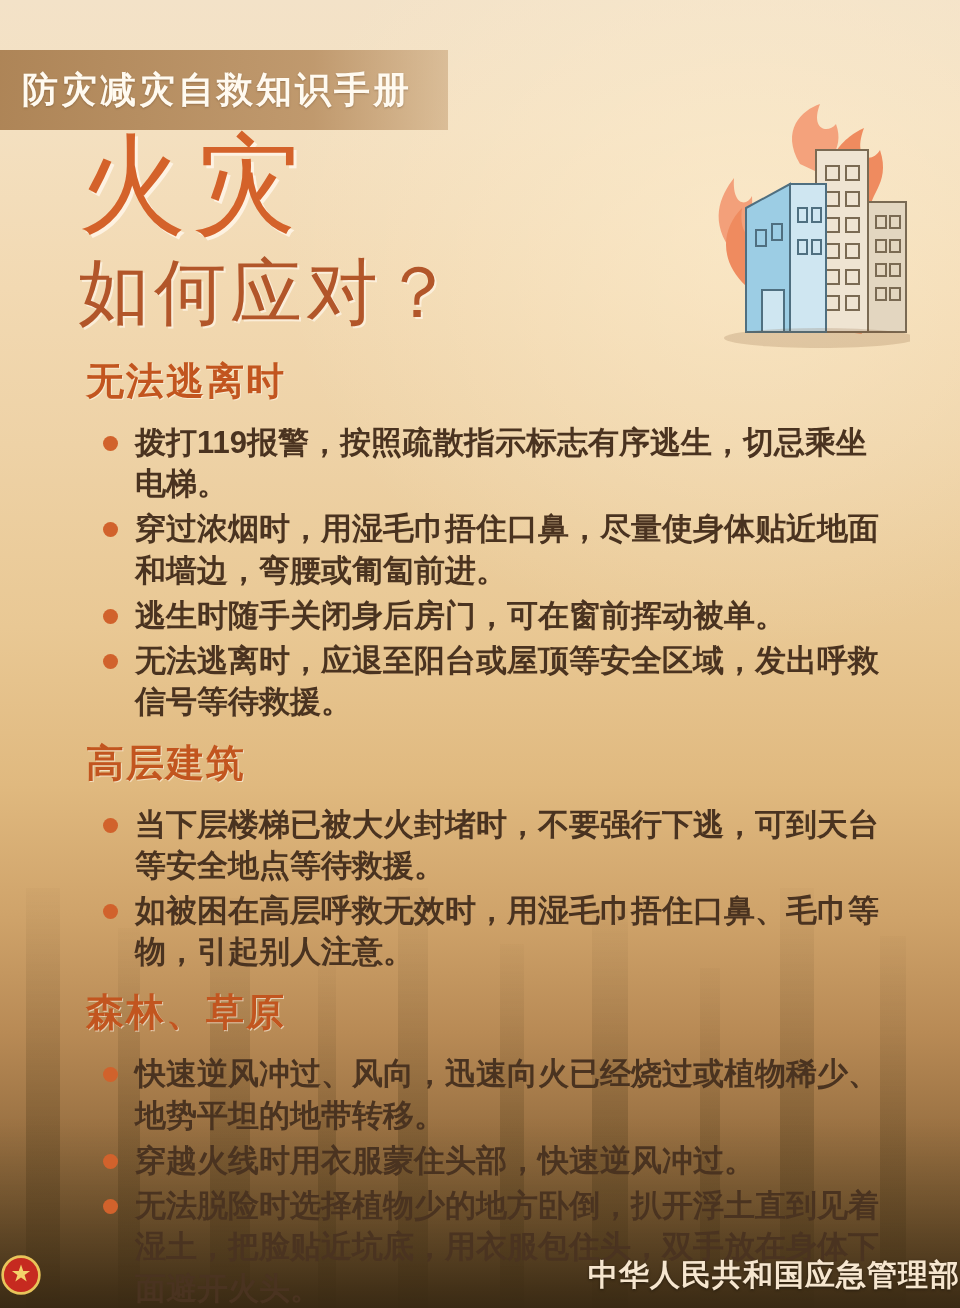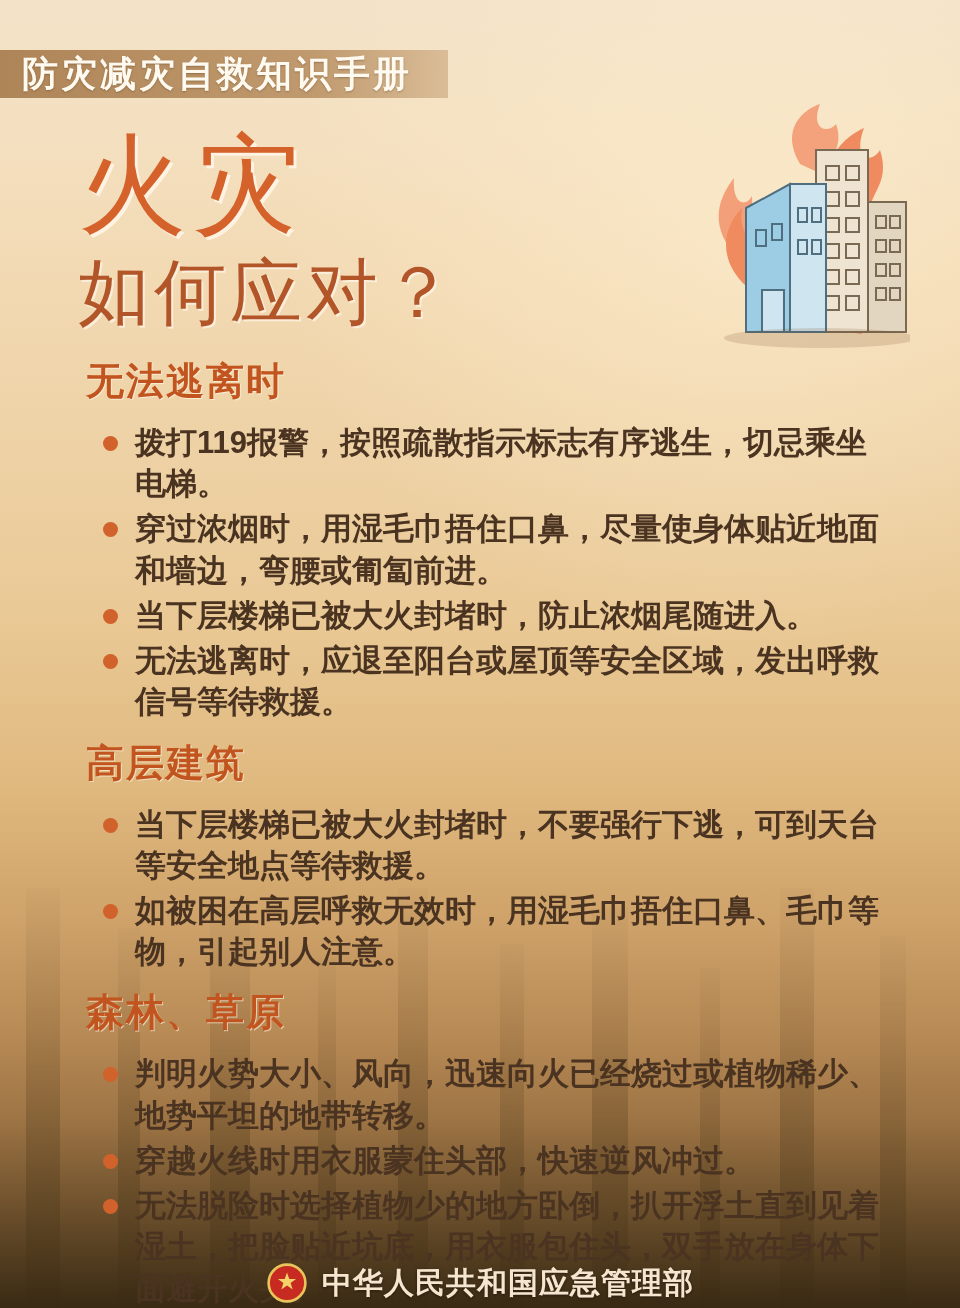--- a/index.html
+++ b/index.html
@@ -49,21 +49,21 @@
     left: 0; top: 0; right: 0; bottom: 0;
     background: radial-gradient(ellipse 70% 45% at 78% 18%, rgba(255,240,210,.55), rgba(255,240,210,0) 70%);
     pointer-events: none;
   }
 
   
   .ribbon {
     position: absolute;
     left: 0;
     top: 50px;
-    height: 48px;
+    height: 80px;
     padding: 0 36px 0 22px;
     display: flex;
     align-items: center;
     background: linear-gradient(90deg, rgba(168,125,78,.92) 0%, rgba(183,141,95,.85) 70%, rgba(196,158,114,.55) 100%);
   }
   .ribbon-text {
     font-size: 36px;
     font-weight: bold;
     letter-spacing: 3px;
     color: #fffaf0;
@@ -142,24 +142,24 @@
     height: 15px;
     border-radius: 50%;
     background: #d1622c;
   }
 
   
   .footer {
     position: absolute;
     left: 0;
     right: 0;
-    bottom: 4px;
+    bottom: 12px;
     display: flex;
     align-items: center;
-    justify-content: center;
+    justify-content: space-between;
     gap: 14px;
   }
   .footer-text {
     font-size: 30px;
     font-weight: bold;
     letter-spacing: 1px;
     color: #f6e6cf;
     text-shadow: 0 1px 3px rgba(0,0,0,.45);
   }
   .emblem {
@@ -261,37 +261,37 @@
     <ellipse cx="170" cy="234" rx="96" ry="10" fill="rgba(120,80,40,.18)"></ellipse>
   </svg>
 
   <div class="content">
 
     <div class="section">
       <div class="section-title">无法逃离时</div>
       <ul class="items">
         <li><span class="dot"></span><span>拨打119报警，按照疏散指示标志有序逃生，切忌乘坐电梯。</span></li>
         <li><span class="dot"></span><span>穿过浓烟时，用湿毛巾捂住口鼻，尽量使身体贴近地面和墙边，弯腰或匍匐前进。</span></li>
-        <li><span class="dot"></span><span>当下层楼梯已被大火封堵时，防止浓烟尾随进入。</span></li>
+        <li><span class="dot"></span><span>逃生时随手关闭身后房门，可在窗前挥动被单。</span></li>
         <li><span class="dot"></span><span>无法逃离时，应退至阳台或屋顶等安全区域，发出呼救信号等待救援。</span></li>
       </ul>
     </div>
 
     <div class="section">
       <div class="section-title">高层建筑</div>
       <ul class="items">
         <li><span class="dot"></span><span>当下层楼梯已被大火封堵时，不要强行下逃，可到天台等安全地点等待救援。</span></li>
         <li><span class="dot"></span><span>如被困在高层呼救无效时，用湿毛巾捂住口鼻、毛巾等物，引起别人注意。</span></li>
       </ul>
     </div>
 
     <div class="section">
       <div class="section-title">森林、草原</div>
       <ul class="items">
-        <li><span class="dot"></span><span>判明火势大小、风向，迅速向火已经烧过或植物稀少、地势平坦的地带转移。</span></li>
+        <li><span class="dot"></span><span>快速逆风冲过、风向，迅速向火已经烧过或植物稀少、地势平坦的地带转移。</span></li>
         <li><span class="dot"></span><span>穿越火线时用衣服蒙住头部，快速逆风冲过。</span></li>
         <li><span class="dot"></span><span>无法脱险时选择植物少的地方卧倒，扒开浮土直到见着湿土，把脸贴近坑底，用衣服包住头，双手放在身体下面避开火头。</span></li>
       </ul>
     </div>
 
   </div>
 
   <div class="footer">
     <svg class="emblem" viewBox="0 0 48 48">
       <circle cx="24" cy="24" r="21" fill="#c62a20" stroke="#e8c45a" stroke-width="3"></circle>

